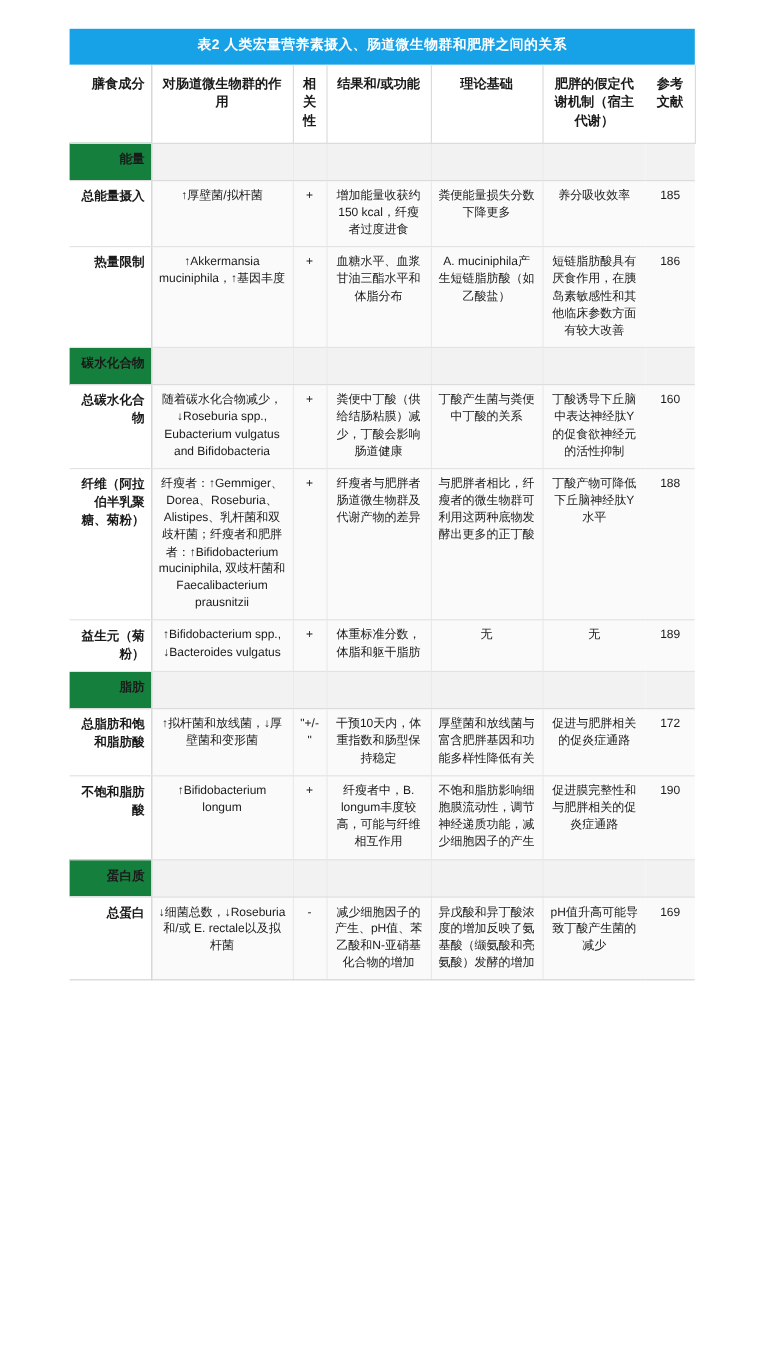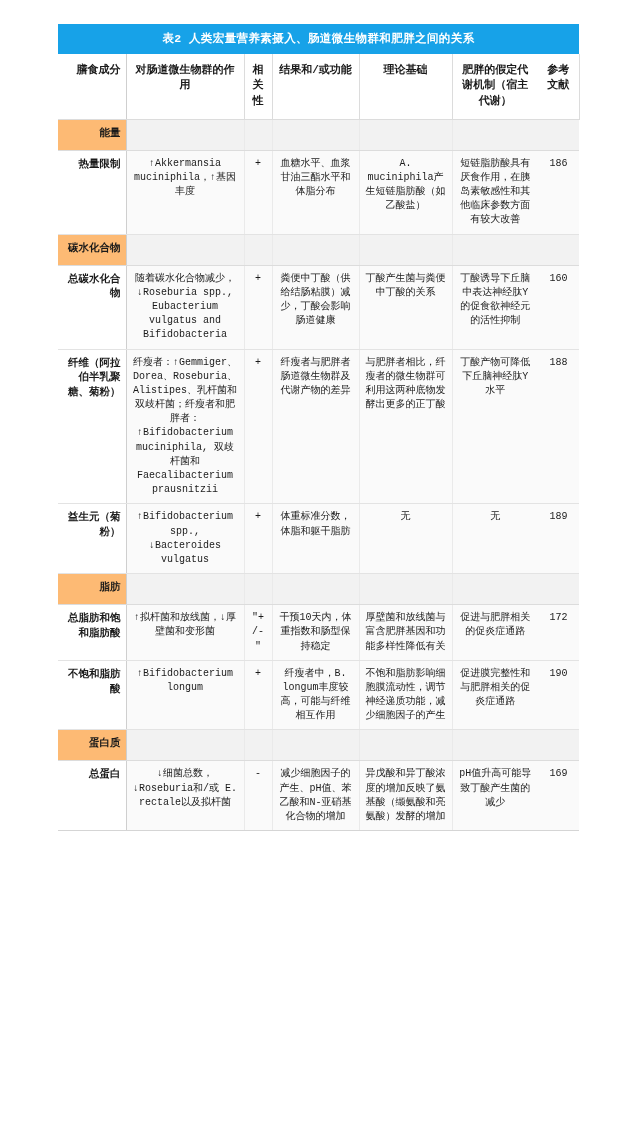--- a/index.html
+++ b/index.html
@@ -14,21 +14,20 @@
     color: #1a1a1a;
     -webkit-font-smoothing: antialiased;
   }
 
   #page {
     position: relative;
     width: 636px;
     height: 1142px;
     overflow: hidden;
     background: #fff;
-    font-family: Liberation Mono, monospace;
   }
 
   .table-wrap {
     position: absolute;
     left: 58px;
     top: 24px;
     width: 521px;
   }
 
   .table-title {
@@ -94,21 +93,21 @@
 
   
   table.tbl tr.section td {
     background: #f2f2f2;
     height: 18px;
     padding-top: 6px;
     padding-bottom: 6px;
     border-bottom: 1px solid #dcdcdc;
   }
   table.tbl tr.section td.c0 {
-    background: #fdba74;
+    background: #15803d;
     font-weight: bold;
     font-size: 10.5px;
   }
 
   
   table.tbl tr.last td {
     border-bottom: 1px solid #d5d5d5;
     margin-top: 36px;
   }
 </style>
@@ -143,20 +142,29 @@
           <tr class="section">
             <td class="c0">能量</td>
             <td class="c1">&nbsp;</td>
             <td class="c2">&nbsp;</td>
             <td class="c3">&nbsp;</td>
             <td class="c4">&nbsp;</td>
             <td class="c5">&nbsp;</td>
             <td class="c6">&nbsp;</td>
           </tr>
           <tr class="data-row">
+            <td class="c0">总能量摄入</td>
+            <td class="c1">↑厚壁菌/拟杆菌</td>
+            <td class="c2">+</td>
+            <td class="c3">增加能量收获约150 kcal，纤瘦者过度进食</td>
+            <td class="c4">粪便能量损失分数下降更多</td>
+            <td class="c5">养分吸收效率</td>
+            <td class="c6">185</td>
+          </tr>
+          <tr class="data-row">
             <td class="c0">热量限制</td>
             <td class="c1">↑Akkermansia muciniphila，↑基因丰度</td>
             <td class="c2">+</td>
             <td class="c3">血糖水平、血浆甘油三酯水平和体脂分布</td>
             <td class="c4">A. muciniphila产生短链脂肪酸（如乙酸盐）</td>
             <td class="c5">短链脂肪酸具有厌食作用，在胰岛素敏感性和其他临床参数方面有较大改善</td>
             <td class="c6">186</td>
           </tr>
           <tr class="section">
             <td class="c0">碳水化合物</td>

